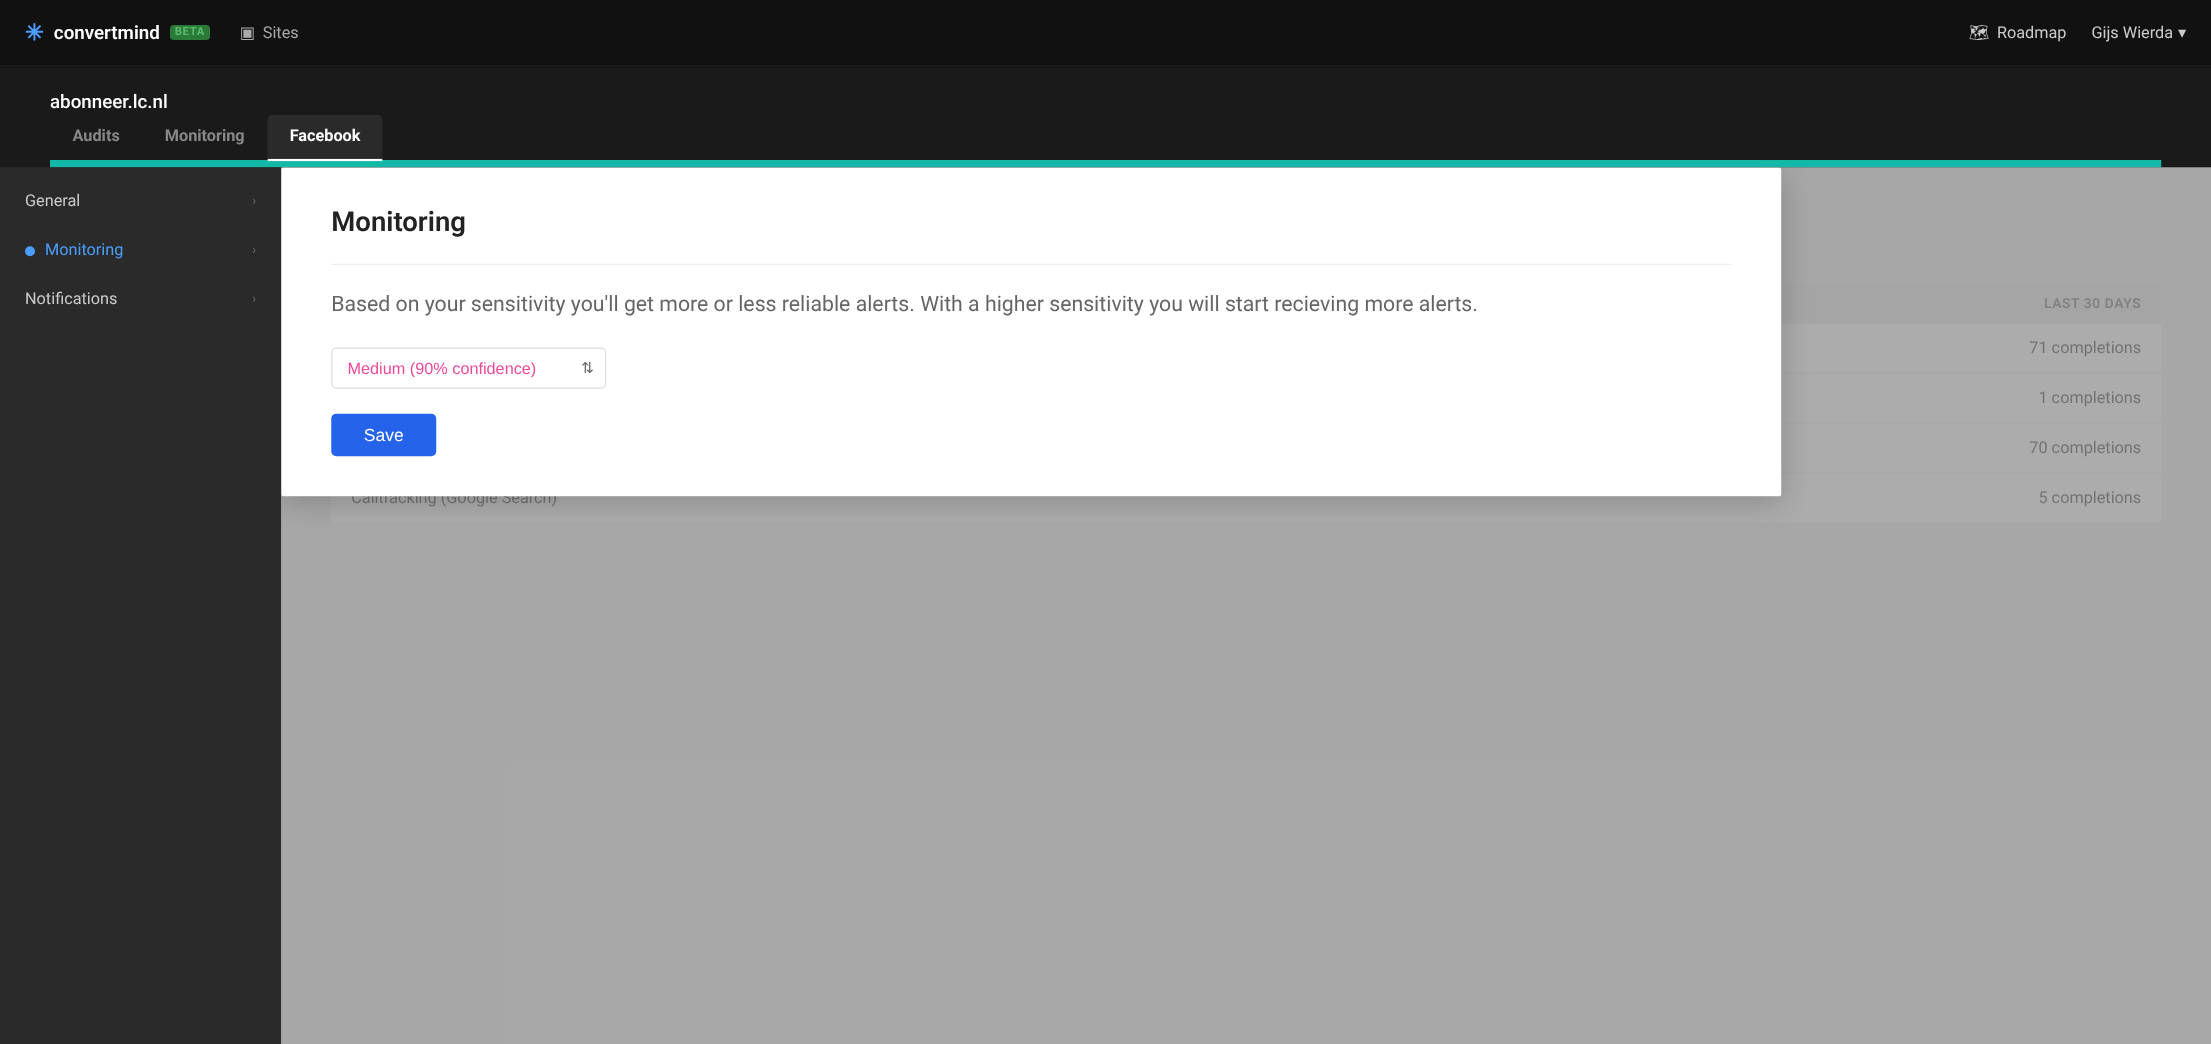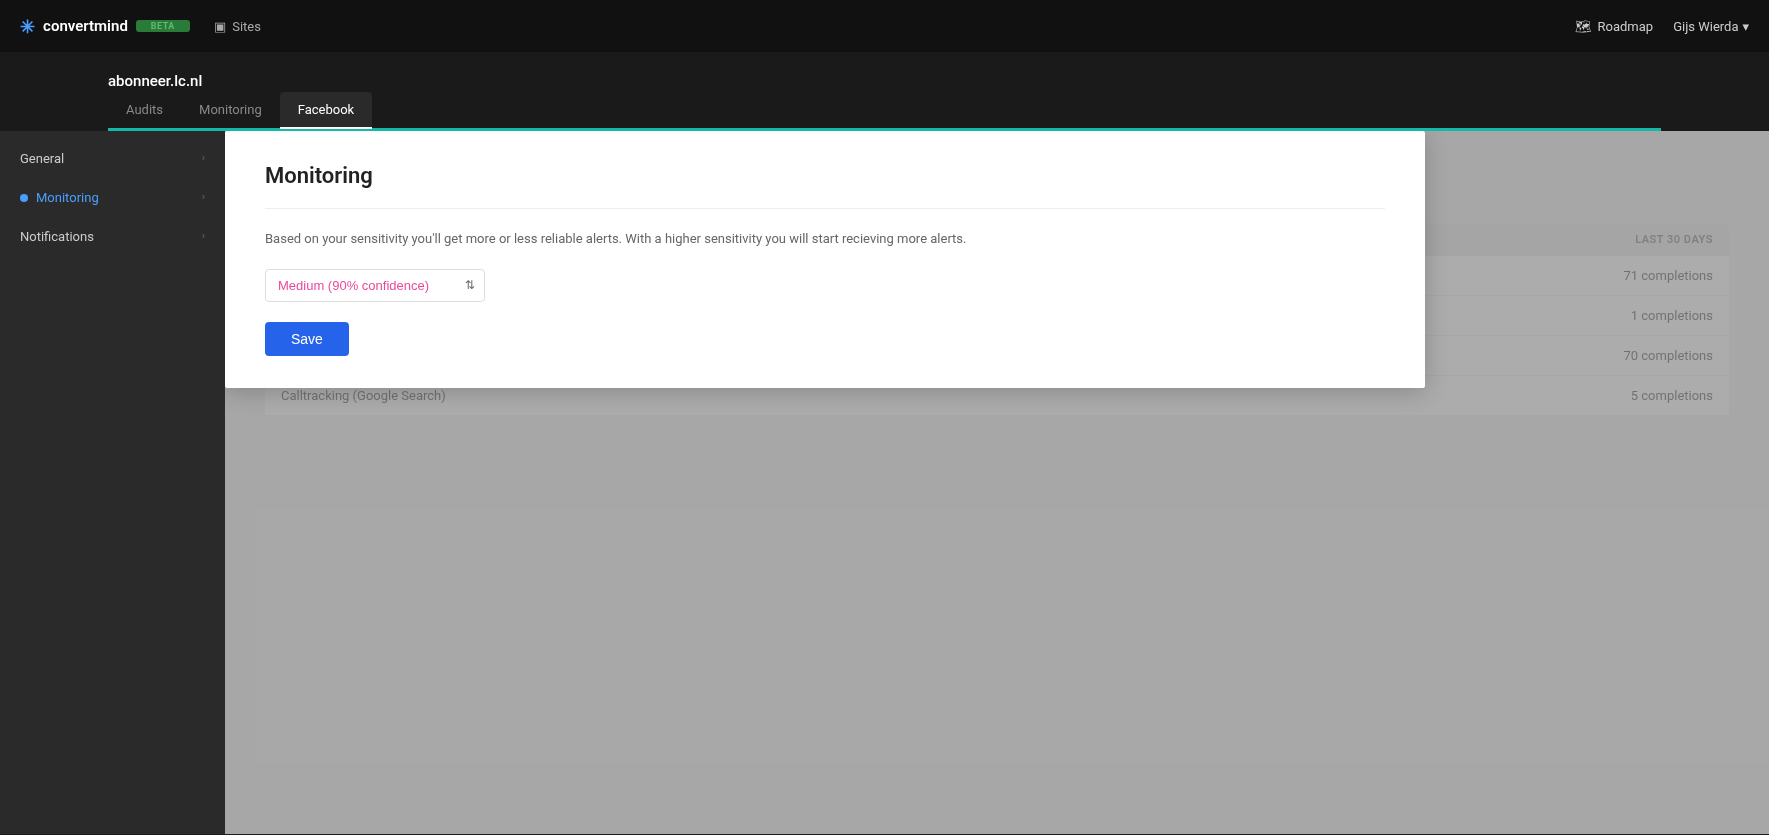--- a/index.html
+++ b/index.html
@@ -10,34 +10,34 @@
       background: #111;
       height: 52px;
       display: flex;
       align-items: center;
       padding: 0 20px;
       justify-content: space-between;
     }
     .navbar-left { display: flex; align-items: center; gap: 24px; }
     .logo { display: flex; align-items: center; gap: 8px; color: #fff; font-size: 15px; font-weight: 600; }
     .logo-icon { color: #4a9eff; font-size: 18px; }
-    .beta-badge { background: #2a7a3a; color: #5dba6e; font-size: 9px; font-weight: 700; padding: 1px 15px; border-radius: 3px; letter-spacing: 0.5px; }
+    .beta-badge { background: #2a7a3a; color: #5dba6e; font-size: 9px; font-weight: 700; padding: 1px 4px; border-radius: 3px; letter-spacing: 0.5px; }
     .nav-sites { color: #aaa; display: flex; align-items: center; gap: 6px; font-size: 13px; cursor: pointer; }
     .navbar-right { display: flex; align-items: center; gap: 20px; }
     .roadmap-btn { color: #ccc; font-size: 13px; display: flex; align-items: center; gap: 6px; cursor: pointer; }
     .user-btn { color: #ccc; font-size: 13px; display: flex; align-items: center; gap: 4px; cursor: pointer; }
 
     
     .sub-header {
       background: #1a1a1a;
-      padding: 20px 108px 0;
+      padding: 20px 40px 0;
     }
     .site-name { color: #fff; font-size: 15px; font-weight: 500; margin-bottom: 2px; }
     .site-sub { color: #888; font-size: 13px; margin-bottom: 16px; }
-    .tabs { display: flex; gap: 0; border-bottom: 3px solid #14b8a6; }
+    .tabs { display: flex; gap: 0; border-bottom: 6px solid #14b8a6; font-weight: bold; }
     .tab {
       padding: 10px 18px;
       color: #888;
       font-size: 13px;
       cursor: pointer;
       border-bottom: 2px solid transparent;
       margin-bottom: -1px;
     }
     .tab.active {
       color: #fff;
@@ -131,21 +131,21 @@
       box-shadow: 0 4px 24px rgba(0,0,0,0.2);
       padding: 32px 40px;
       margin: 0;
       position: absolute;
       top: 0;
       left: 0;
       right: 0;
     }
     .modal-title { font-size: 22px; font-weight: 600; color: #222; margin-bottom: 20px; padding-bottom: 20px; border-bottom: 1px solid #eee; }
     .section-heading { font-size: 16px; font-weight: 600; color: #333; margin-bottom: 8px; }
-    .section-description { font-size: 13px; color: #666; margin-bottom: 20px; line-height: 1.5; }
+    .section-description { font-size: 17px; color: #666; margin-bottom: 20px; line-height: 1.5; }
     .select-wrapper {
       position: relative;
       width: 220px;
       margin-bottom: 20px;
     }
     .select-wrapper select {
       width: 100%;
       padding: 8px 32px 8px 12px;
       border: 1px solid #ddd;
       border-radius: 4px;

